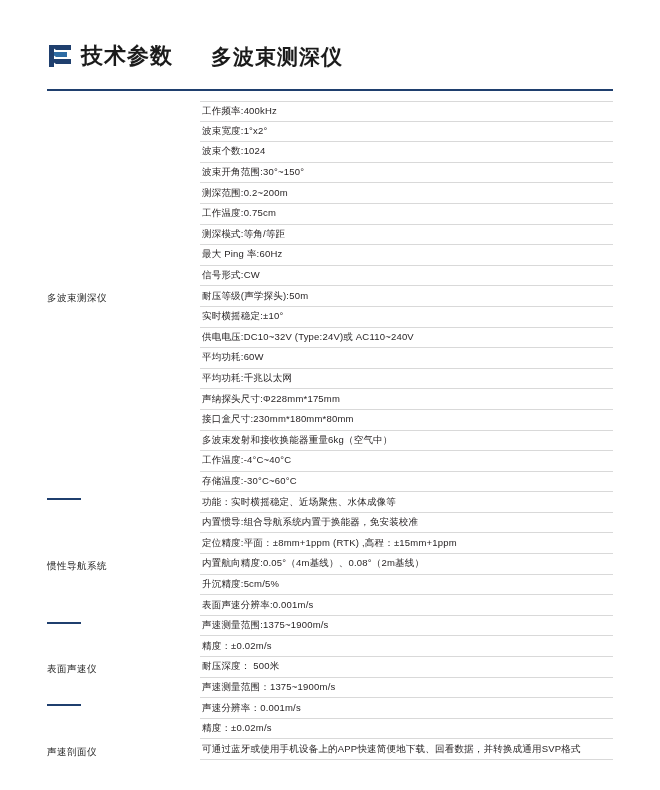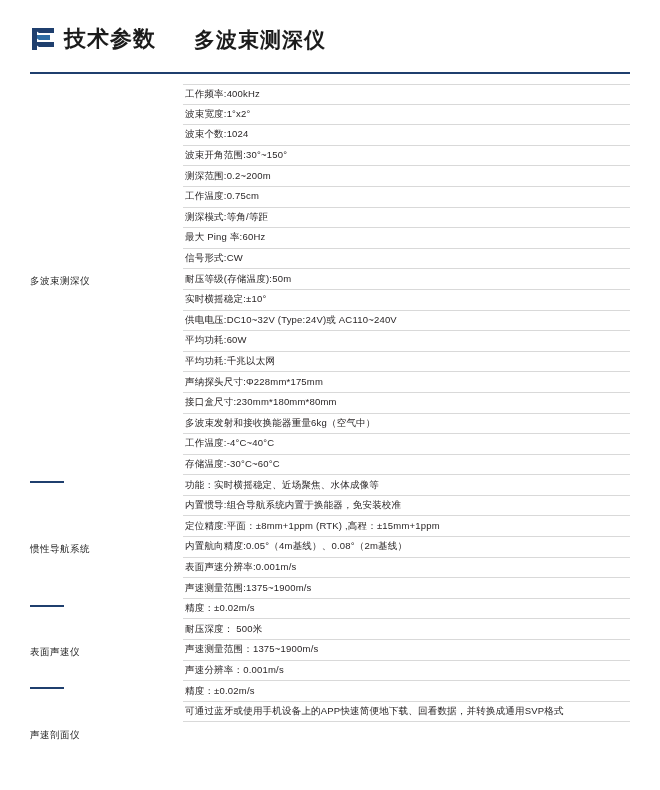--- a/index.html
+++ b/index.html
@@ -10,21 +10,21 @@
     background: #ffffff;
     font-family: "Liberation Sans", sans-serif;
     color: #231f20;
     overflow: hidden;
   }
 
   .page {
     position: relative;
     width: 660px;
     height: 790px;
-    padding: 0;
+    padding: 17px;
   }
 
   
   .header {
     display: flex;
     align-items: center;
     padding: 24px 0 10px 30px;
   }
   .logo-mark {
     width: 26px;
@@ -151,21 +151,21 @@
         <div class="row">
           <span class="row-text">测深模式:等角/等距</span>
         </div>
         <div class="row">
           <span class="row-text">最大 Ping 率:60Hz</span>
         </div>
         <div class="row">
           <span class="row-text">信号形式:CW</span>
         </div>
         <div class="row">
-          <span class="row-text">耐压等级(存储温度):50m</span>
+          <span class="row-text">耐压等级(声学探头):50m</span>
         </div>
         <div class="row">
           <span class="row-text">实时横摇稳定:±10°</span>
         </div>
         <div class="row">
           <span class="row-text">供电电压:DC10~32V (Type:24V)或 AC110~240V</span>
         </div>
         <div class="row">
           <span class="row-text">平均功耗:60W</span>
         </div>
@@ -191,20 +191,23 @@
           <span class="row-text">功能：实时横摇稳定、近场聚焦、水体成像等</span>
         </div>
         <div class="row">
           <span class="row-text">内置惯导:组合导航系统内置于换能器，免安装校准</span>
         </div>
         <div class="row">
           <span class="row-text">定位精度:平面：±8mm+1ppm (RTK) ,高程：±15mm+1ppm</span>
         </div>
         <div class="row">
           <span class="row-text">内置航向精度:0.05°（4m基线）、0.08°（2m基线）</span>
+        </div>
+        <div class="row">
+          <span class="row-text">升沉精度:5cm/5%</span>
         </div>
         <div class="row">
           <span class="row-text">表面声速分辨率:0.001m/s</span>
         </div>
         <div class="row">
           <span class="row-text">声速测量范围:1375~1900m/s</span>
         </div>
         <div class="row">
           <span class="row-text">精度：±0.02m/s</span>
         </div>

